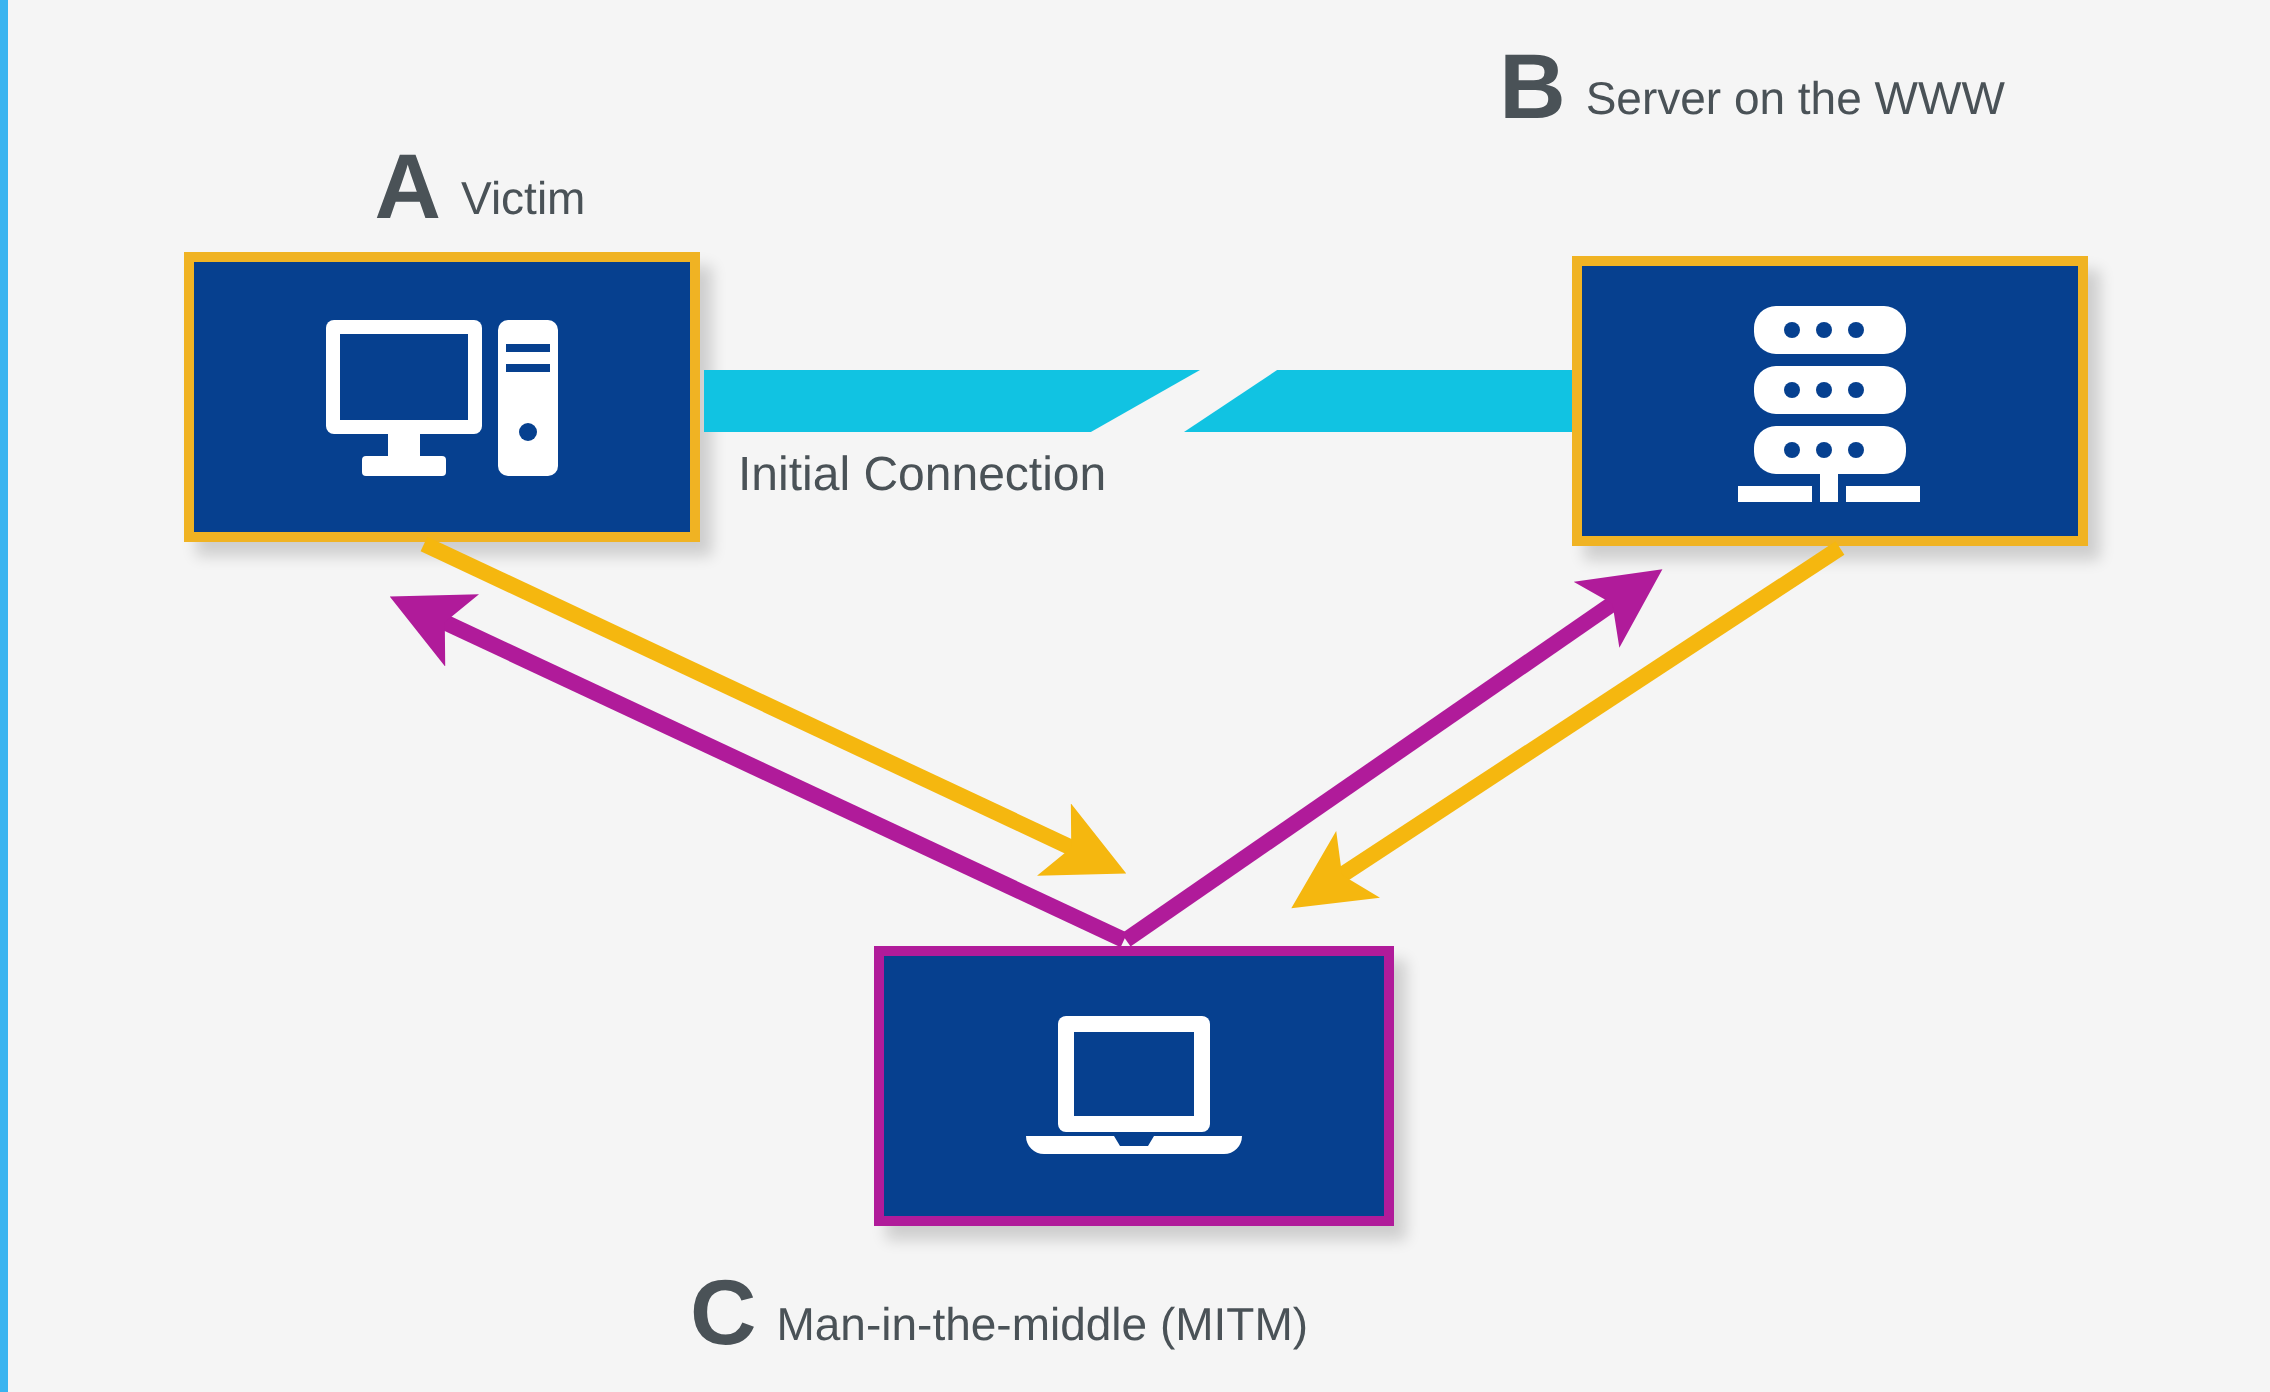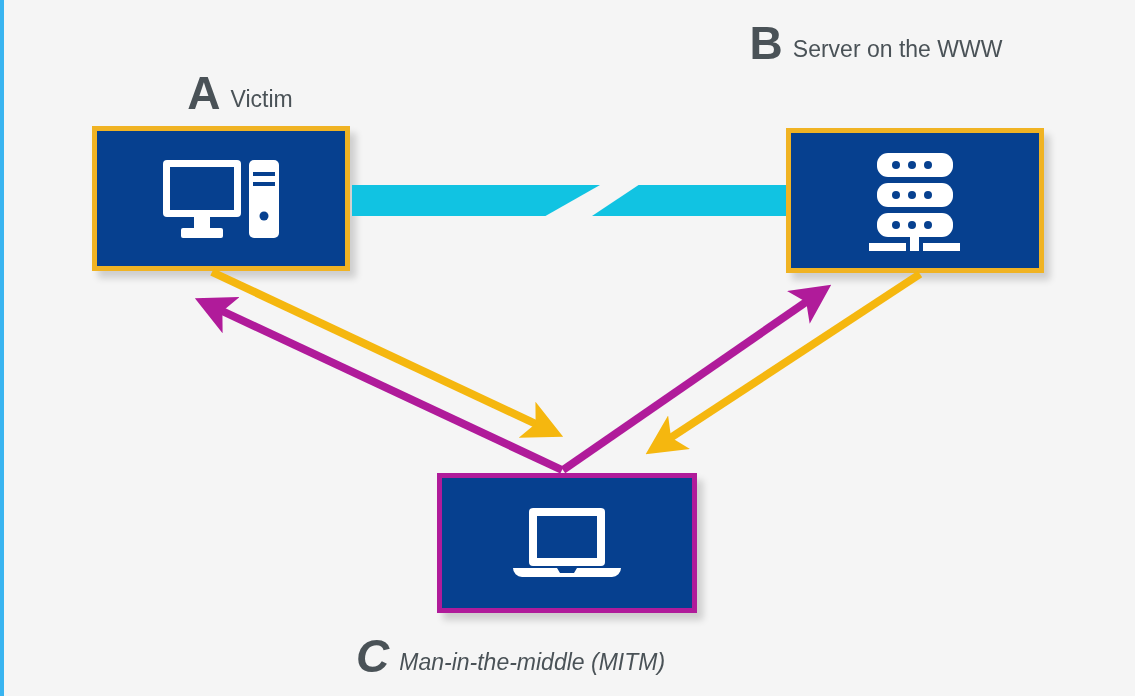--- a/index.html
+++ b/index.html
@@ -54,21 +54,21 @@
     vertical-align: -2px;
     letter-spacing: 0px;
   }
   .node-label .caption {
     font-size: 23px;
     font-weight: normal;
     margin-left: 10px;
   }
   #label-a { left: 110px; top: 62px;  width: 260px; text-align: center; }
   #label-b { left: 748px; top: 12px;  width: 256px; text-align: center; }
-  #label-c { left: 356px; top: 625px; width: 470px; font-style: italic; }
+  #label-c { left: 345px; top: 625px; width: 470px; }
 
   
   #conn-band {
     position: absolute;
     left: 352px;
     top: 185px;
     width: 434px;
     height: 31px;
   }
   #conn-band .seg {
@@ -167,20 +167,21 @@
       <rect x="18" y="2" width="76" height="58" rx="4" fill="#ffffff"></rect>
       <rect x="26" y="10" width="60" height="42" fill="#06408f"></rect>
       <path d="M2 62 h44 l3 5 h14 l3 -5 h44 a9 9 0 0 1 -9 9 H11 a9 9 0 0 1 -9 -9 z" fill="#ffffff"></path>
     </svg>
   </div>
 
   <div id="conn-band">
     <div class="seg seg-left"></div>
     <div class="seg seg-right"></div>
   </div>
+  <div id="conn-label">Initial Connection</div>
 
   <svg id="arrow-layer" viewBox="0 0 1135 696">
     <defs>
       <marker id="head-gold" markerWidth="5" markerHeight="5" refX="3.6" refY="2.5" orient="auto" markerUnits="strokeWidth">
         <path d="M0,0 L5,2.5 L0,5 L1.2,2.5 z" fill="#f5b70f"></path>
       </marker>
       <marker id="head-plum" markerWidth="5" markerHeight="5" refX="3.6" refY="2.5" orient="auto" markerUnits="strokeWidth">
         <path d="M0,0 L5,2.5 L0,5 L1.2,2.5 z" fill="#b01b9a"></path>
       </marker>
     </defs>

